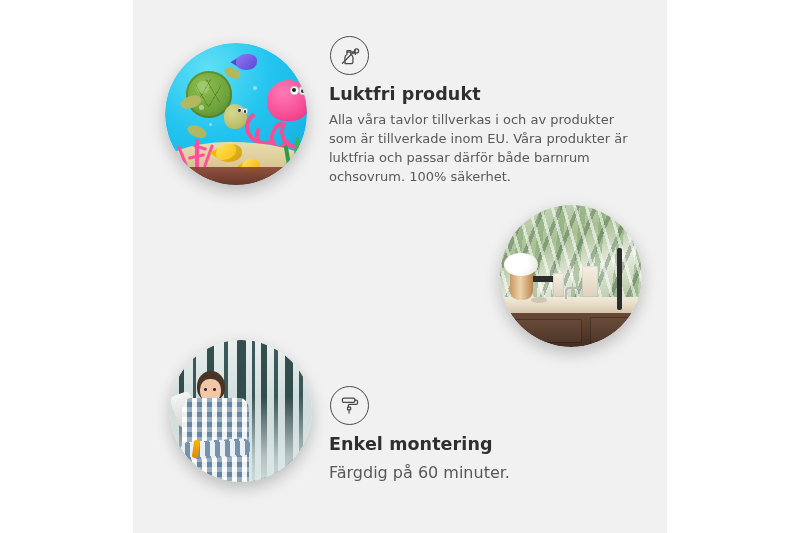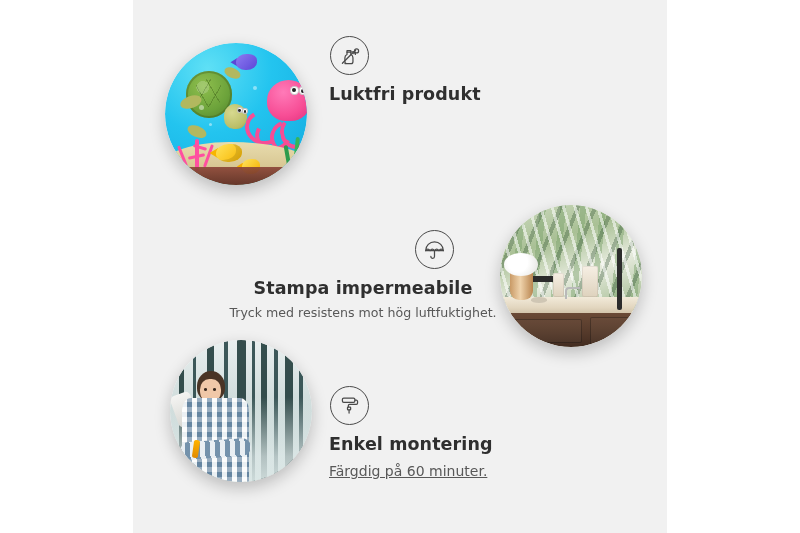--- a/index.html
+++ b/index.html
@@ -227,21 +227,21 @@
   .f-title{
     font-size:17.5px;font-weight:700;color:#2f2f2f;
     letter-spacing:.1px;margin:0 0 6px 0;line-height:1.2;
   }
   .f-body{
     font-size:13px;color:#585858;line-height:1.46;margin:0;
     font-weight:400;
   }
   #feature-2 .f-title{font-size:17.5px;margin-bottom:5px;}
   #feature-2 .f-body{font-size:12.6px;}
-  #feature-3 .f-body{font-size:14px;text-decoration:underline;}
+  #feature-3 .f-body{font-size:16px;}
 </style>
 </head>
 <body>
 
 <div class="stage">
 
   <div class="panel">
 
     <div class="photo" id="photo-aquarium">
       <div class="inner">
@@ -309,20 +309,21 @@
         <svg width="23" height="23" viewBox="0 0 24 24" fill="none" stroke="#4a4a4a" stroke-width="1.3" stroke-linecap="round" stroke-linejoin="round">
           <path d="M7.2 20.4h6.4a2 2 0 0 0 2-2v-4.1a3.6 3.6 0 0 0-2.2-3.3V8.6H9.4v2.4a3.6 3.6 0 0 0-2.2 3.3v4.1a2 2 0 0 0 2 2Z"></path>
           <path d="M9.4 8.6V6.9h4v1.7"></path>
           <path d="M14.4 8.2h2.1a1.6 1.6 0 0 1 1.6 1.6v1.1"></path>
           <circle cx="19.4" cy="7.2" r="2.1"></circle>
           <path d="M17.8 8.7 16.4 10.1"></path>
           <path d="M4.6 20.1 18.4 6.3"></path>
         </svg>
       </div>
       <div class="f-title">Luktfri produkt</div>
+      <div class="f-body">Alla våra tavlor tillverkas i och av produkter som är tillverkade inom EU. Våra produkter är luktfria och passar därför både barnrum ochsovrum. 100% säkerhet.</div>
     </div>
 
     <div class="photo" id="photo-bathroom">
       <div class="inner">
         <div class="bath">
           <div class="wall"></div>
           <div class="counter"></div>
           <div class="vanity">
             <div class="drawer"></div>
             <div class="door"></div>
@@ -333,31 +334,20 @@
           <div class="towel t2"></div>
           <div class="faucet"></div>
           <div class="stems"></div>
           <div class="vase"></div>
           <div class="flowers"></div>
           <div class="soap"></div>
         </div>
       </div>
     </div>
 
-    <div class="feature" id="feature-2">
-      <div class="icon-circle">
-        <svg width="23" height="23" viewBox="0 0 24 24" fill="none" stroke="#4a4a4a" stroke-width="1.3" stroke-linecap="round" stroke-linejoin="round">
-          <path d="M2.8 13.2a9.2 9.2 0 0 1 18.4 0Z"></path>
-          <path d="M2.8 13.2c1.5-2.1 3.1-2.1 4.6 0 1.5-2.1 3.1-2.1 4.6 0 1.5-2.1 3.1-2.1 4.6 0 1.5-2.1 3.1-2.1 4.6 0"></path>
-          <path d="M12 13.2v6.1a1.9 1.9 0 0 1-3.8 0"></path>
-        </svg>
-      </div>
-      <div class="f-title">Stampa impermeabile</div>
-      <div class="f-body">Tryck med resistens mot hög luftfuktighet.</div>
-    </div>
 
     <div class="photo" id="photo-forest">
       <div class="inner">
         <div class="forest">
           <div class="tree l" style="left:6%;width:5px;"></div>
           <div class="tree" style="left:16%;width:3px;"></div>
           <div class="tree l" style="left:26%;width:7px;"></div>
           <div class="tree" style="left:38%;width:4px;"></div>
           <div class="tree l" style="left:47%;width:9px;"></div>
           <div class="tree" style="left:58%;width:3px;"></div>

